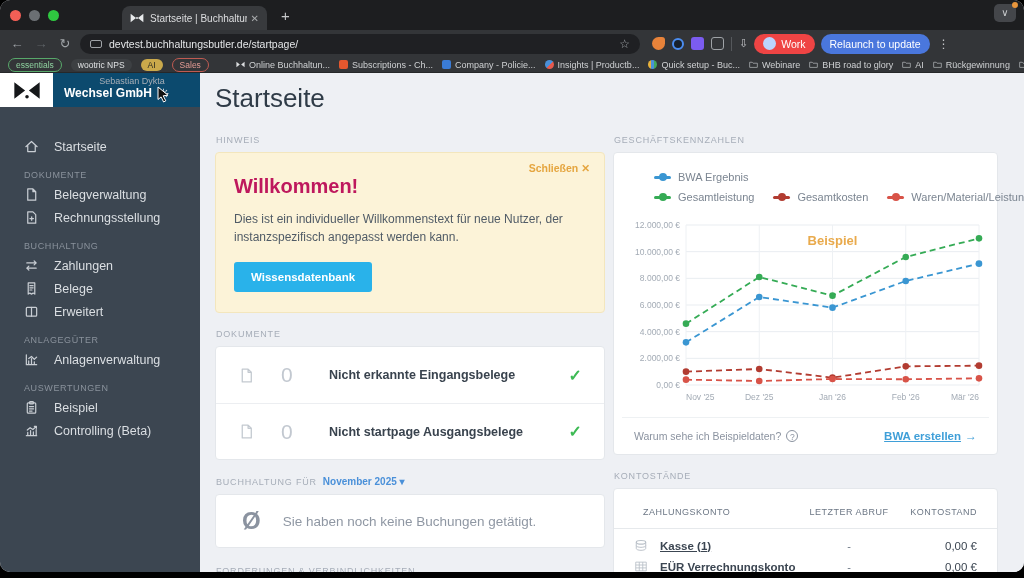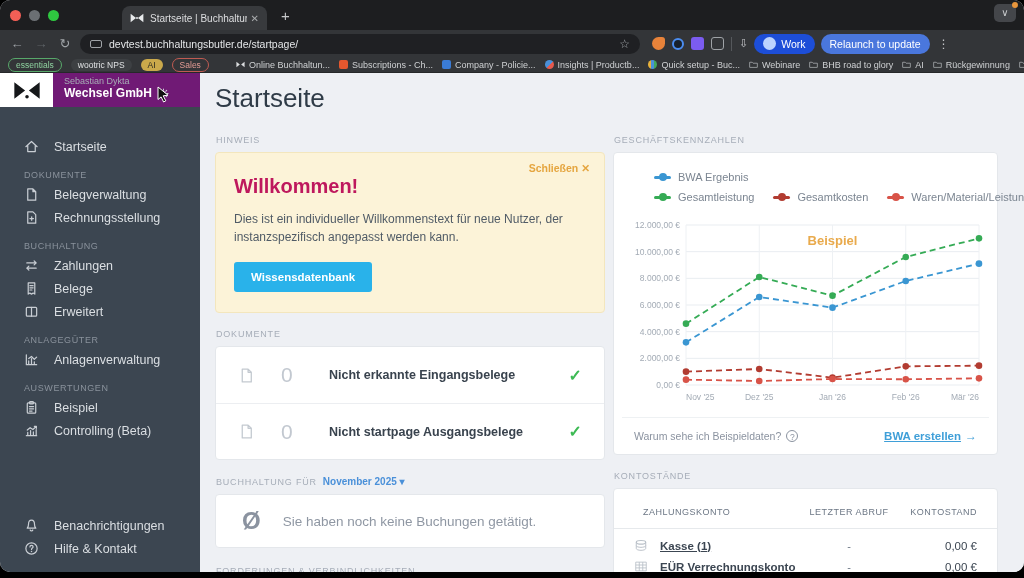--- a/index.html
+++ b/index.html
@@ -29,21 +29,21 @@
   .star{color:#9fa3a7;font-size:12px;}
   .extrow{display:flex;align-items:center;gap:7px;margin-left:6px;}
   .ext{width:13px;height:13px;border-radius:3px;}
   .ext.e1{background:#e8833a;border-radius:50% 3px 50% 50%;}
   .ext.e2{background:#17202b;border:2px solid #4b8df0;border-radius:50%;width:12px;height:12px;}
   .ext.e3{background:#7b5cf0;}
   .ext.puz{background:none;border:1.4px solid #9fa3a7;border-radius:3px;}
   .vdiv{width:1px;height:14px;background:#55585c;}
   .dl{color:#c3c5c8;font-size:11px;}
   .pill{height:20px;border-radius:10px;display:flex;align-items:center;padding:0 9px;color:#fff;font-size:10.5px;gap:5px;white-space:nowrap;}
-  .pill.work{background:#1d4ed8;}
+  .pill.work{background:#ef4444;}
   .pill.relaunch{background:#4a77dd;}
   .avatar{width:13px;height:13px;border-radius:50%;background:#bcd4ff;}
   .kebab{color:#c3c5c8;font-size:12px;margin:0 2px;}
 
   .bookbar{height:16px;background:#333538;display:flex;align-items:center;padding:0 8px;gap:9px;font-size:9px;color:#cfd1d3;border-bottom:1px solid #26282a;}
   .bmpill{border-radius:8px;padding:1px 7px;font-size:8.5px;white-space:nowrap;}
   .bmpill.essentials{border:1px solid #58a86a;color:#8fd3a0;}
   .bmpill.wootric{background:#3d4043;color:#dfe1e3;}
   .bmpill.ai{background:#caa94b;color:#2c2c20;}
   .bmpill.sales{border:1px solid #c05b52;color:#e39b94;}
@@ -57,21 +57,21 @@
     radial-gradient(circle 1px at 5px 5px,#b6b9bc 1px,transparent 1.4px),
     radial-gradient(circle 1px at 8px 5px,#b6b9bc 1px,transparent 1.4px),
     radial-gradient(circle 1px at 2px 8px,#b6b9bc 1px,transparent 1.4px),
     radial-gradient(circle 1px at 5px 8px,#b6b9bc 1px,transparent 1.4px),
     radial-gradient(circle 1px at 8px 8px,#b6b9bc 1px,transparent 1.4px);}
   .spacer{flex:1;}
 
   
   .app{position:relative;height:499px;display:flex;}
   .sidebar{width:200px;background:#3c4651;flex:none;display:flex;flex-direction:column;color:#d4d8dc;}
-  .sbheader{height:34px;background:#701a75;display:flex;align-items:stretch;}
+  .sbheader{height:34px;background:#0c4a6e;display:flex;align-items:stretch;text-align:center;}
   .logobox{width:53px;background:#fff;display:flex;align-items:center;justify-content:center;flex:none;}
   .sbwho{padding:3px 0 0 11px;position:relative;flex:1;}
   .sbuser{font-size:9px;color:#a7aeb6;}
   .sbcompany{font-size:12px;font-weight:bold;color:#fff;display:flex;align-items:center;gap:6px;}
   .cursor{position:absolute;left:104px;top:13px;}
   .nav{flex:1;padding-top:28px;}
   .nav-item{height:23px;display:flex;align-items:center;padding:0 24px;gap:15px;font-size:12.5px;color:#dbdfe3;}
   .nav-section{margin:11px 0 2px;padding:0 24px;font-size:9px;letter-spacing:.6px;color:#8a929c;height:12px;display:flex;align-items:center;}
   .sbfooter{padding-bottom:12px;}
   .si{stroke:#c9ced4;fill:none;stroke-width:1.3;stroke-linecap:round;stroke-linejoin:round;}
@@ -327,36 +327,20 @@
           <span>Beispiel</span>
         </div>
         <div class="nav-item">
           <svg width="15" height="15" viewBox="0 0 16 16">
                 <path class="si" d="M2.5 13.5 H13.5 M4 13 V10 M7 13 V8 M10 13 V9.5 M13 13 V7 M3.5 7.5 L6.5 5 L9.5 7 L13 3.8 M11 3.5 H13.2 V5.7"></path>
               </svg>
           <span>Controlling (Beta)</span>
         </div>
       </nav>
 
-      <div class="sbfooter">
-        <div class="nav-item">
-          <svg width="15" height="15" viewBox="0 0 16 16">
-                <path class="si" d="M8 2.2 C5.8 2.2 4.8 4 4.8 6.6 C4.8 9.6 3.4 10.8 3.4 10.8 H12.6 C12.6 10.8 11.2 9.6 11.2 6.6 C11.2 4 10.2 2.2 8 2.2 Z M6.6 12.8 A1.5 1.5 0 0 0 9.4 12.8"></path>
-              </svg>
-          <span>Benachrichtigungen</span>
-        </div>
-        <div class="nav-item">
-          <svg width="15" height="15" viewBox="0 0 16 16">
-                <circle class="si" cx="8" cy="8" r="6"></circle>
-                <path class="si" d="M6.3 6.4 C6.3 5.2 7 4.6 8 4.6 C9 4.6 9.7 5.2 9.7 6.1 C9.7 7.6 8 7.5 8 9"></path>
-                <circle cx="8" cy="11.2" r="0.8" fill="#c9ced4" stroke="none"></circle>
-              </svg>
-          <span>Hilfe &amp; Kontakt</span>
-        </div>
-      </div>
     </aside>
 
     <main class="main">
       <h1 class="pagetitle">Startseite</h1>
 
       <div class="col left">
         <div class="seclabel">HINWEIS</div>
         <div class="hinweis-card">
           <span class="schliessen"><span>Schließen</span> <span>✕</span></span>
           <h2 class="wtitle">Willkommen!</h2>

